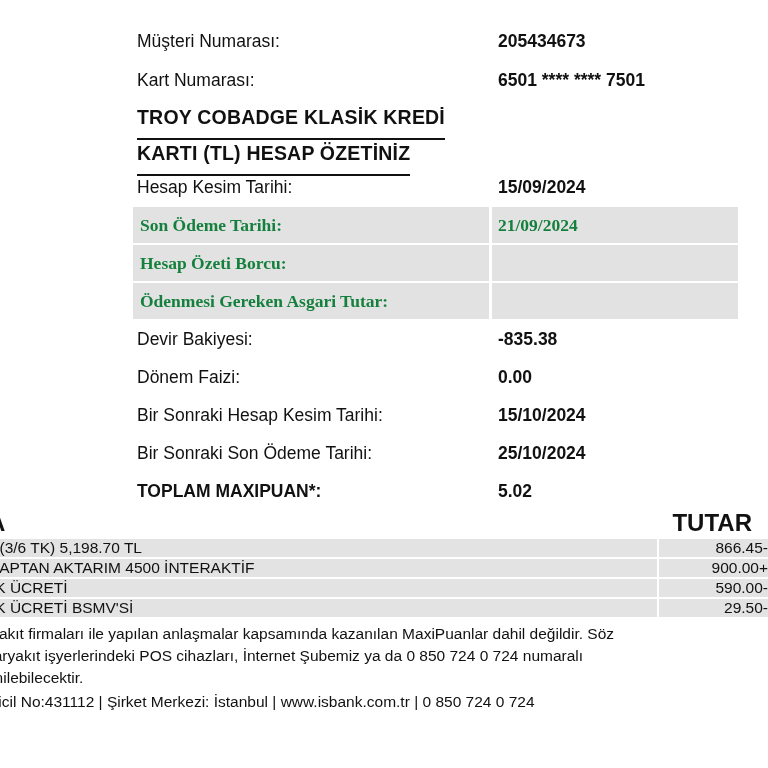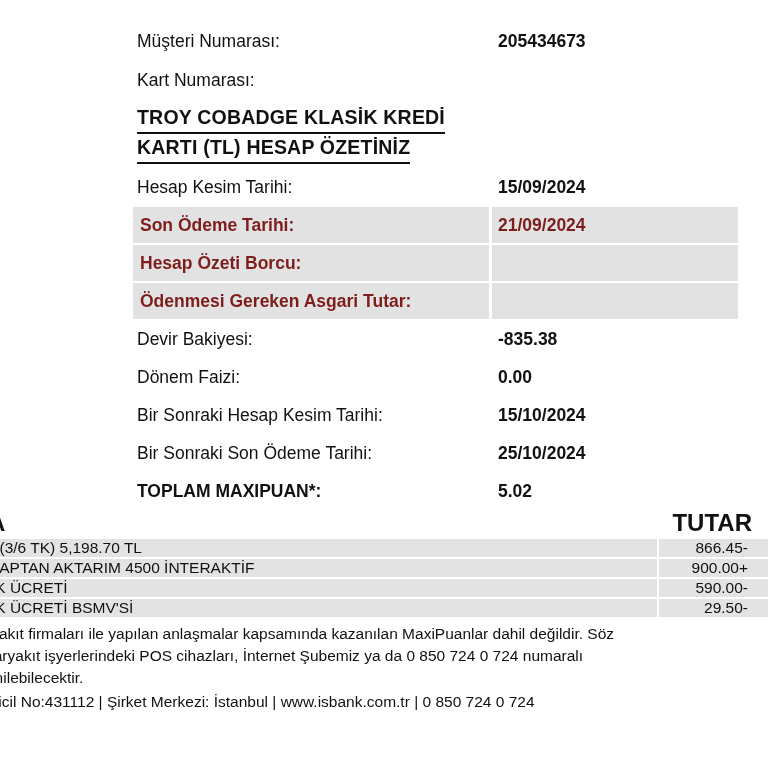--- a/index.html
+++ b/index.html
@@ -59,43 +59,44 @@
   .row.hl .cell-right {
     position: absolute;
     left: 492px;
     top: 1px;
     width: 246px;
     height: 36px;
     background: #e2e2e2;
   }
   .row.hl .label,
   .row.hl .value {
-    color: #7f1d1d;
+    color: #15803d;
     font-weight: bold;
     z-index: 2;
+    font-family: Liberation Serif, serif;
   }
   .row.hl .label { left: 140px; }
   .row.hl .value { left: 498px; }
 
   .row.bold-label .label { font-weight: bold; }
 
   
   .doc-title {
     position: absolute;
     left: 137px;
     top: 104px;
     font-size: 19.5px;
     font-weight: bold;
     line-height: 27px;
     letter-spacing: 0.2px;
   }
   .doc-title span {
     display: inline-block;
     border-bottom: 2px solid #111111;
-    padding-bottom: 1px;
+    padding-bottom: 7px;
   }
 
   
   .txn {
     position: absolute;
     left: 0;
     top: 507px;
     width: 768px;
   }
   .txn-head {
@@ -129,21 +130,21 @@
     position: absolute;
     left: -80px;
     top: 0;
     height: 18px;
     line-height: 18px;
     font-size: 15.5px;
     white-space: nowrap;
   }
   .txn-row .amt {
     position: absolute;
-    right: 20px;
+    right: 0;
     top: 0;
     height: 18px;
     line-height: 18px;
     font-size: 15.5px;
     white-space: nowrap;
   }
   .txn-divider {
     position: absolute;
     left: 657px;
     top: 32px;
@@ -176,20 +177,21 @@
 </head>
 <body>
 
 <div class="summary" id="summary-root">
     <div class="row" style="position: absolute; top: 22px; left: 0px; width: 768px;">
       <div class="label">Müşteri Numarası:</div>
       <div class="value">205434673</div>
     </div>
     <div class="row" style="position: absolute; top: 61px; left: 0px; width: 768px; padding-left: 40px;">
       <div class="label">Kart Numarası:</div>
+      <div class="value">6501 **** **** 7501</div>
     </div>
     <div class="row" style="position: absolute; top: 168px; left: 0px; width: 768px;">
       <div class="label">Hesap Kesim Tarihi:</div>
       <div class="value">15/09/2024</div>
     </div>
     <div class="row hl" style="position: absolute; top: 206px; left: 0px; width: 768px;">
       <div class="cell-left"></div>
       <div class="cell-right"></div>
       <div class="label">Son Ödeme Tarihi:</div>
       <div class="value">21/09/2024</div>

